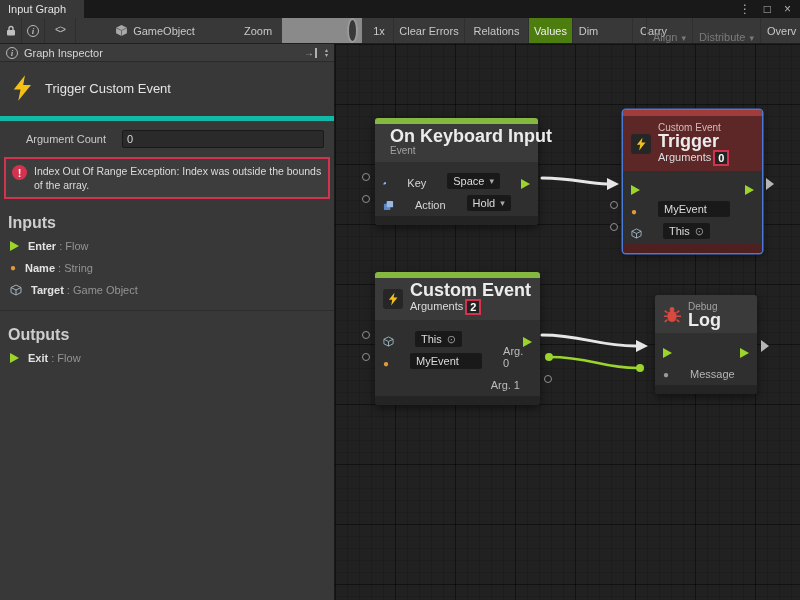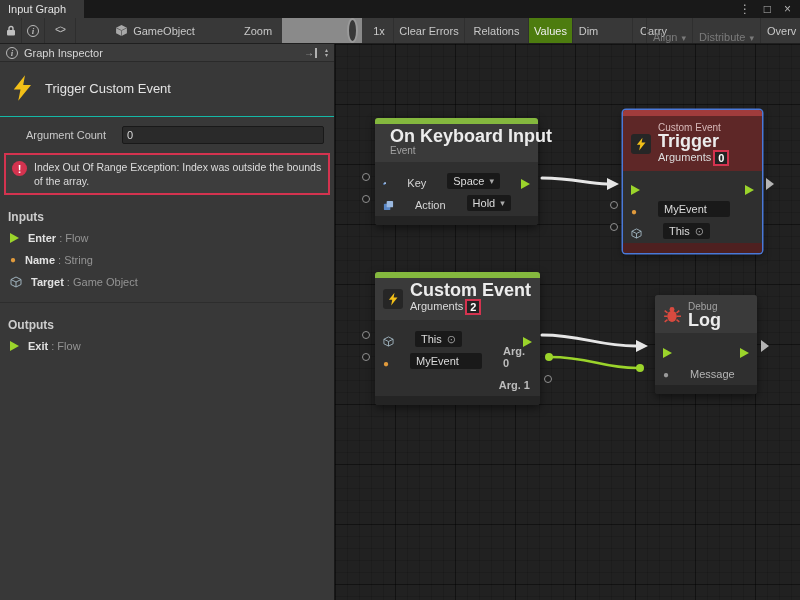--- a/index.html
+++ b/index.html
@@ -25,29 +25,29 @@
   .slider-track{position:absolute;left:282px;top:12px;width:80px;height:2px;background:#8a8a8a;}
   .slider-knob{position:absolute;left:347px;top:7px;width:11px;height:11px;border-radius:50%;background:#383838;border:2px solid #9a9a9a;}
   .info-circ{width:12px;height:12px;border:1px solid #b8b8b8;border-radius:50%;display:flex;align-items:center;justify-content:center;font:italic bold 9px "Liberation Serif",serif;color:#b8b8b8;}
 
   
   .inspector{position:absolute;left:0;top:44px;width:335px;height:556px;background:#383838;border-right:1px solid #191919;}
   .insp-header{height:18px;display:flex;align-items:center;gap:6px;padding:0 6px;background:#3c3c3c;border-bottom:1px solid #2a2a2a;color:#d6d6d6;}
   .insp-header .right{margin-left:auto;display:flex;align-items:center;gap:8px;color:#b0b0b0;}
   .collapse-ico{border-right:2px solid #b0b0b0;padding-right:1px;font-size:10px;line-height:1;}
   .stepper{display:flex;flex-direction:column;line-height:5px;font-size:6px;color:#b0b0b0;}
-  .title-block{display:flex;align-items:center;gap:11px;padding:13px 10px 15px 10px;border-bottom:1px solid #14b8a6;}
+  .title-block{display:flex;align-items:center;gap:11px;padding:13px 10px 15px 10px;border-bottom:5px solid #14b8a6;}
   .title-block .ttl{font-size:13px;color:#e4e4e4;}
   .arg-row{display:flex;align-items:center;margin:9px 10px 0 10px;}
   .arg-row .lbl{flex:0 0 112px;color:#cacaca;text-align:center;}
   .uinput{flex:1;height:18px;background:#2a2a2a;border:1px solid #191919;border-radius:2px;color:#d8d8d8;font-size:11px;padding:0 4px;outline:none;}
   .error-box{display:flex;gap:7px;align-items:flex-start;margin:9px 4px 0 4px;border:2px solid var(--error-red);background:#3d3d3d;padding:5px 6px;}
   .err-ico{flex:0 0 15px;width:15px;height:15px;border-radius:50%;background:var(--error-red);color:#fff;display:flex;align-items:center;justify-content:center;font-weight:bold;font-size:11px;margin-top:1px;}
   .error-box .msg{font-size:10.5px;line-height:1.35;color:#dcdcdc;}
-  .section-h{margin:15px 0 3px 8px;font-size:12px;font-weight:bold;color:#cdcdcd;}
+  .section-h{margin:15px 0 3px 8px;font-size:16px;font-weight:bold;color:#cdcdcd;}
   .io-row{display:flex;align-items:center;gap:9px;padding:5px 10px;}
   .io-row .nm{font-weight:bold;color:#e2e2e2;}
   .io-row .sep,.io-row .ty{color:#949494;white-space:pre;}
   .divider{border-top:1px solid #2d2d2d;margin-top:9px;}
   .dot{font-size:10px;line-height:1;}
   .dot.orange{color:var(--string-orange);}
   .dot.gray{color:#9a9a9a;}
 
   
   .canvas{position:absolute;left:335px;top:44px;width:465px;height:556px;background-color:#212121;
@@ -78,21 +78,21 @@
   .nbody{padding:5px 0 5px 0;}
   .node.error .nbody{padding:4px 0;}
   .nrow{position:relative;display:flex;align-items:flex-end;gap:21px;padding:0 8px;height:22px;}
   .nrow.flowrow{height:20px;}
   .nfoot{height:9px;background:#242424;border-radius:0 0 3px 3px;}
   .node.error .nfoot{background:#4e2020;height:10px;}
   .port{position:absolute;width:8px;height:8px;border:1.5px solid #909090;border-radius:50%;background:#1d1d1d;top:50%;margin-top:-5px;}
   .port.pl{left:-13px;}
   .port.pr{right:-12px;}
   .plabel{color:#d6d6d6;}
-  .argl{margin-left:auto;color:#bdbdbd;margin-right:2px;font-weight:bold;}
+  .argl{margin-left:auto;color:#bdbdbd;margin-right:12px;}
   .dd{background:#191919;border-radius:2px;padding:1px 6px;display:flex;align-items:center;gap:5px;color:#dcdcdc;line-height:14px;}
   .dd .ddar{font-size:9px;color:#aaa;}
   .dd .tgt{font-size:11px;color:#9a9a9a;}
   .field{background:#191919;border-radius:2px;padding:1px 6px;min-width:72px;color:#dcdcdc;line-height:14px;}
   .tri{width:0;height:0;border-top:5px solid transparent;border-bottom:5px solid transparent;border-left:9px solid var(--flow-green);}
   .tri.out{margin-left:auto;}
   .ic-badge{width:20px;height:20px;background:#262626;border-radius:3px;display:flex;align-items:center;justify-content:center;flex:0 0 20px;}
   .play{position:absolute;z-index:2;width:0;height:0;border-top:6px solid transparent;border-bottom:6px solid transparent;border-left:8px solid #b5b5b5;}
 </style>
 </head>

